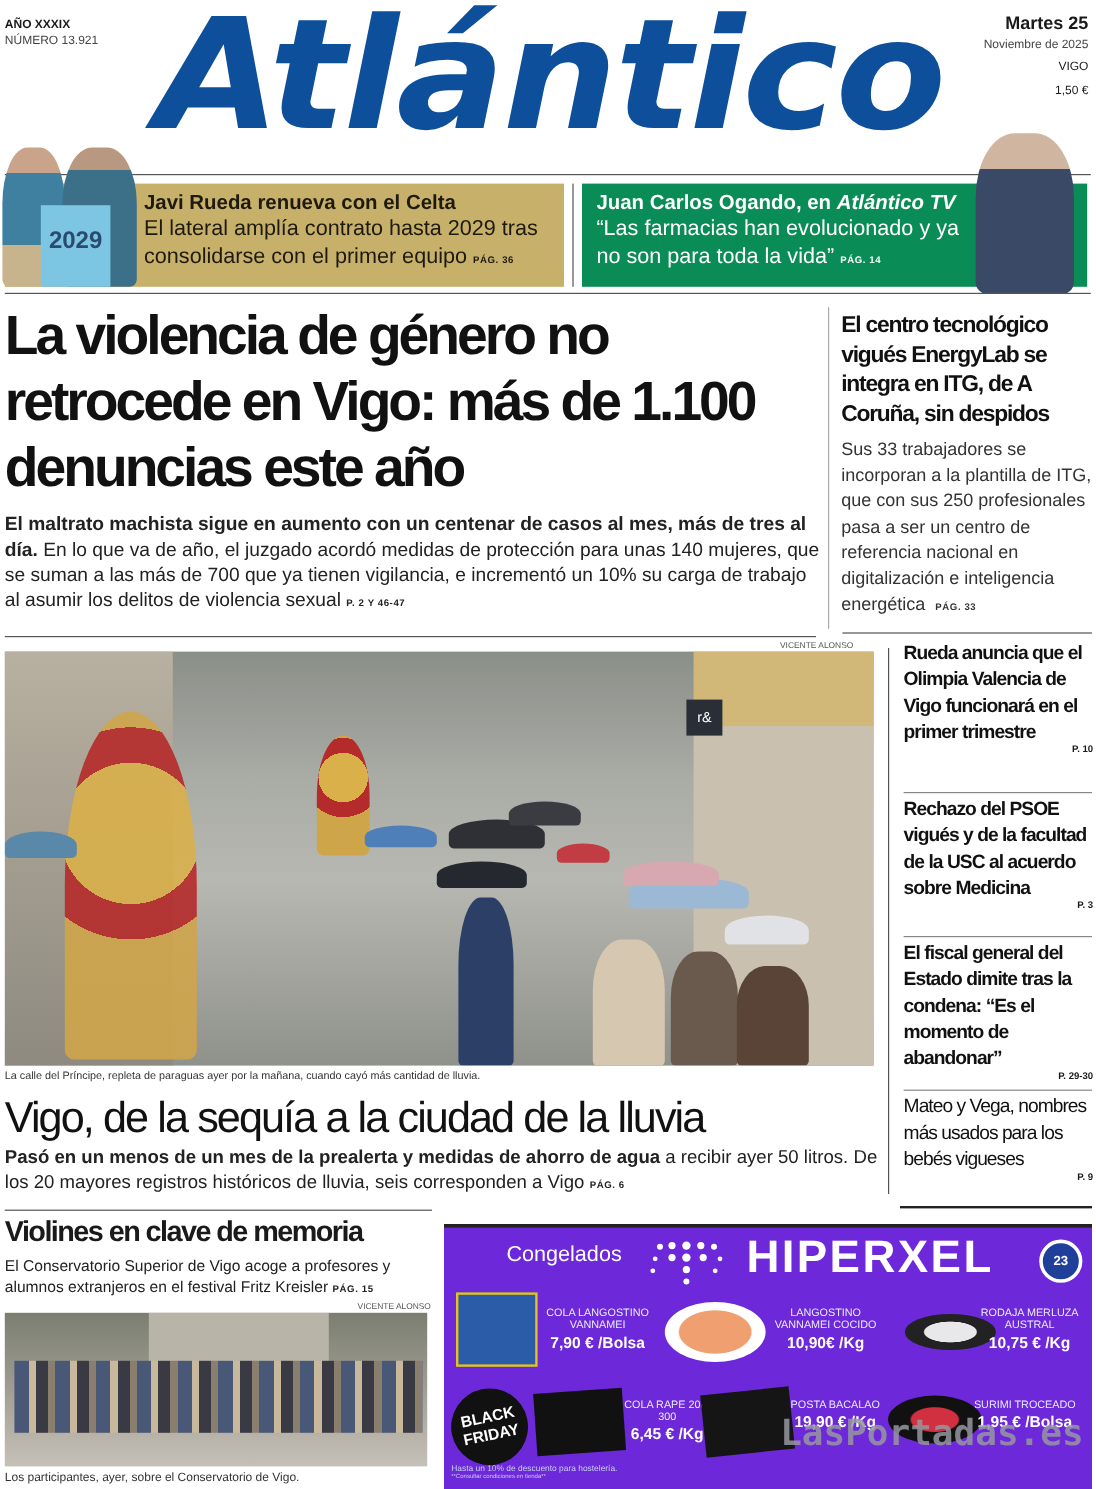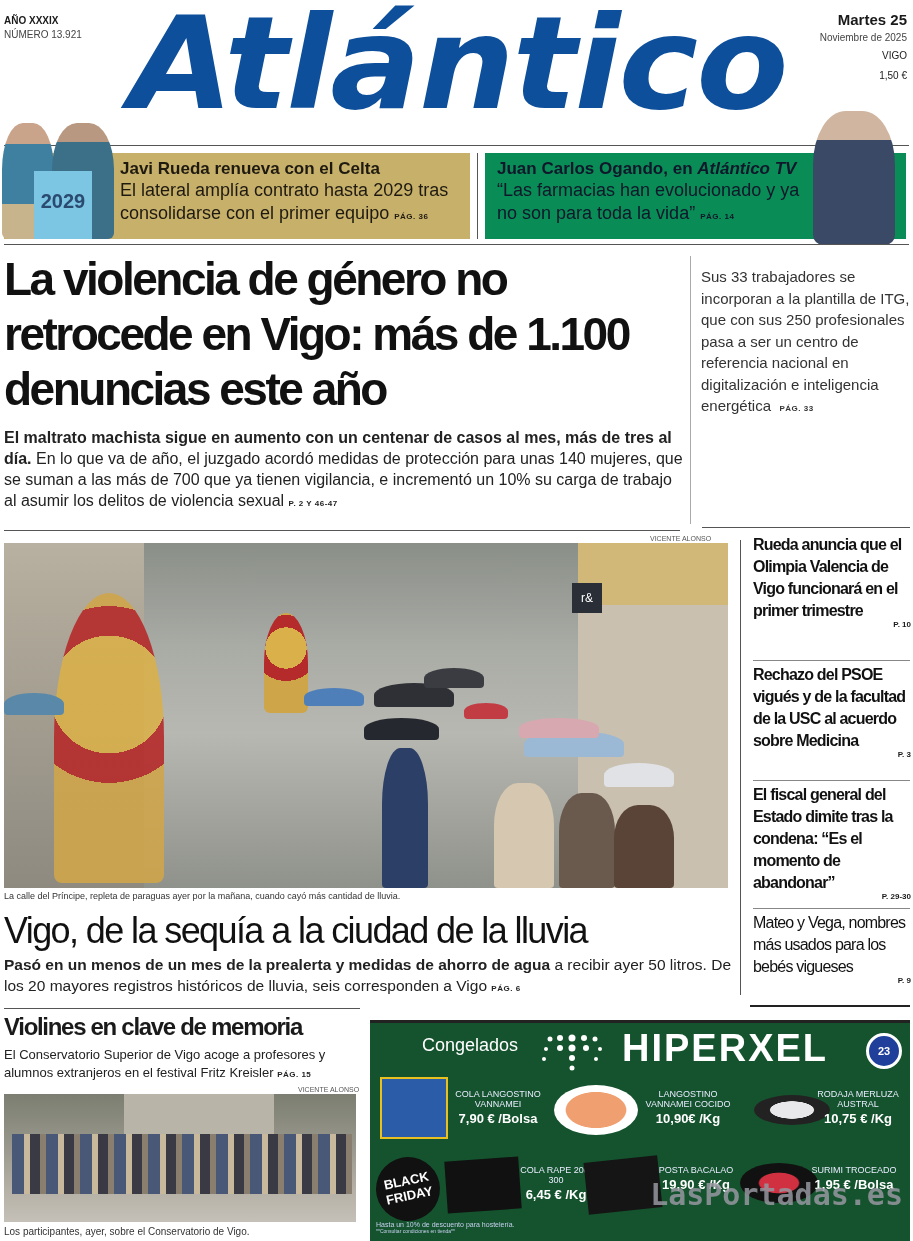--- a/index.html
+++ b/index.html
@@ -21,21 +21,21 @@
 
   .rule { height: 1px; background: #555; }
 
   
   .teaser-gold { left: 4px; top: 153px; width: 466px; height: 86px; background: #c6b06a; }
   .teaser-green { left: 485px; top: 153px; width: 421px; height: 86px; background: #0a8c56; }
   .teaser-title { font-weight: bold; font-size: 17px; }
   .teaser-body { font-size: 18px; line-height: 23px; }
   .pag { font-size: 8px; font-weight: bold; letter-spacing: .5px; }
   .teaser-gold .txt { position: absolute; left: 116px; top: 6px; width: 345px; color: #1f1a10; }
-  .teaser-green .txt { position: absolute; left: 12px; top: 6px; width: 320px; color: #0f172a; }
+  .teaser-green .txt { position: absolute; left: 12px; top: 6px; width: 320px; color: #ffffff; }
   .teaser-green .teaser-title em { font-style: italic; }
   .person { position: absolute; border-radius: 40% 40% 6px 6px; }
 
   
   .hl-main { left: 4px; top: 252px; width: 680px; font-size: 46px; font-weight: bold; line-height: 55px; letter-spacing: -2.5px; color: #111; }
   .lead { left: 4px; top: 427px; width: 680px; font-size: 16px; line-height: 21px; color: #222; }
   .lead b { font-weight: bold; }
 
   
   .side1 { left: 701px; top: 260px; width: 212px; }
@@ -57,21 +57,21 @@
   .hl-2 { left: 4px; top: 910px; width: 735px; font-size: 36px; line-height: 42px; letter-spacing: -1.6px; color: #111; }
   .lead2 { left: 4px; top: 954px; width: 735px; font-size: 15.5px; line-height: 21px; color: #222; }
 
   
   .hl-3 { left: 4px; top: 1012px; width: 360px; font-size: 24px; font-weight: bold; letter-spacing: -1.3px; line-height: 30px; }
   .lead3 { left: 4px; top: 1046px; width: 360px; font-size: 13px; line-height: 18px; color: #222; }
   .photo-small { left: 4px; top: 1094px; width: 352px; height: 128px; overflow: hidden;
                  background: linear-gradient(180deg, #7b7e70 0%, #9c9a90 45%, #b5b0a5 75%, #c5c0b8 100%); }
 
   
-  .ad { left: 370px; top: 1020px; width: 540px; height: 221px; background: #14532d; color: #fff; overflow: hidden; border-top: 3px solid #222; }
+  .ad { left: 370px; top: 1020px; width: 540px; height: 221px; background: #6d28d9; color: #fff; overflow: hidden; border-top: 3px solid #222; }
   .ad .cong { position: absolute; left: 52px; top: 12px; font-size: 18px; }
   .ad .brand { position: absolute; left: 252px; top: 4px; font-size: 38px; font-weight: bold; letter-spacing: 2px; }
   .ad .dots { position: absolute; left: 170px; top: 10px; width: 72px; height: 40px; }
   .ad .badge { position: absolute; left: 496px; top: 10px; width: 36px; height: 36px; border-radius: 50%; border: 3px solid #fff; background: #1f3f9a; font-size: 11px; font-weight: bold; text-align: center; line-height: 30px; }
   .ad .prod { position: absolute; text-align: center; }
   .ad .prod .nm { font-size: 9px; line-height: 10px; text-transform: uppercase; color: #e8ecff; }
   .ad .prod .pr { font-size: 13px; font-weight: bold; margin-top: 2px; }
   .ad .bf { position: absolute; left: 6px; top: 134px; width: 64px; height: 64px; border-radius: 50%; background: #111; font-weight: bold; font-size: 13px; line-height: 15px; text-align: center; padding-top: 16px; transform: rotate(-12deg); }
   .ad .foot { position: absolute; left: 6px; top: 198px; font-size: 7px; color: #c8d0f0; }
   .ad .img { position: absolute; }
@@ -117,20 +117,21 @@
 
 <div class="abs hl-main">La violencia de género no retrocede en Vigo: más de 1.100 denuncias este año</div>
 <div class="abs lead">
   <b>El maltrato machista sigue en aumento con un centenar de casos al mes, más de tres al día.</b><span> En lo que va de año, el juzgado acordó medidas de protección para unas 140 mujeres, que se suman a las más de 700 que ya tienen vigilancia, e incrementó un 10% su carga de trabajo al asumir los delitos de violencia sexual</span>
   <span class="pag">P. 2 Y 46-47</span>
 </div>
 <div class="abs rule" style="left:4px; top:530px; width:676px;"></div>
 
 <div class="abs" style="left:690px; top:256px; width:1px; height:268px; background:#aaa;"></div>
 <div class="abs side1">
+  <div class="h">El centro tecnológico vigués EnergyLab se integra en ITG, de A Coruña, sin despidos</div>
   <div class="p"><span>Sus 33 trabajadores se incorporan a la plantilla de ITG, que con sus 250 profesionales pasa a ser un centro de referencia nacional en digitalización e inteligencia energética</span>&nbsp;&nbsp;<span class="pag">PÁG. 33</span></div>
 </div>
 <div class="abs rule" style="left:702px; top:527px; width:208px;"></div>
 
 <div class="abs vrule"></div>
 <div class="abs brief" style="top:534px;">
   <div class="h">Rueda anuncia que el Olimpia Valencia de Vigo funcionará en el primer trimestre</div>
   <div class="pg">P. 10</div>
 </div>
 <div class="abs rule" style="left:753px; top:660px; width:157px; background:#888;"></div>

